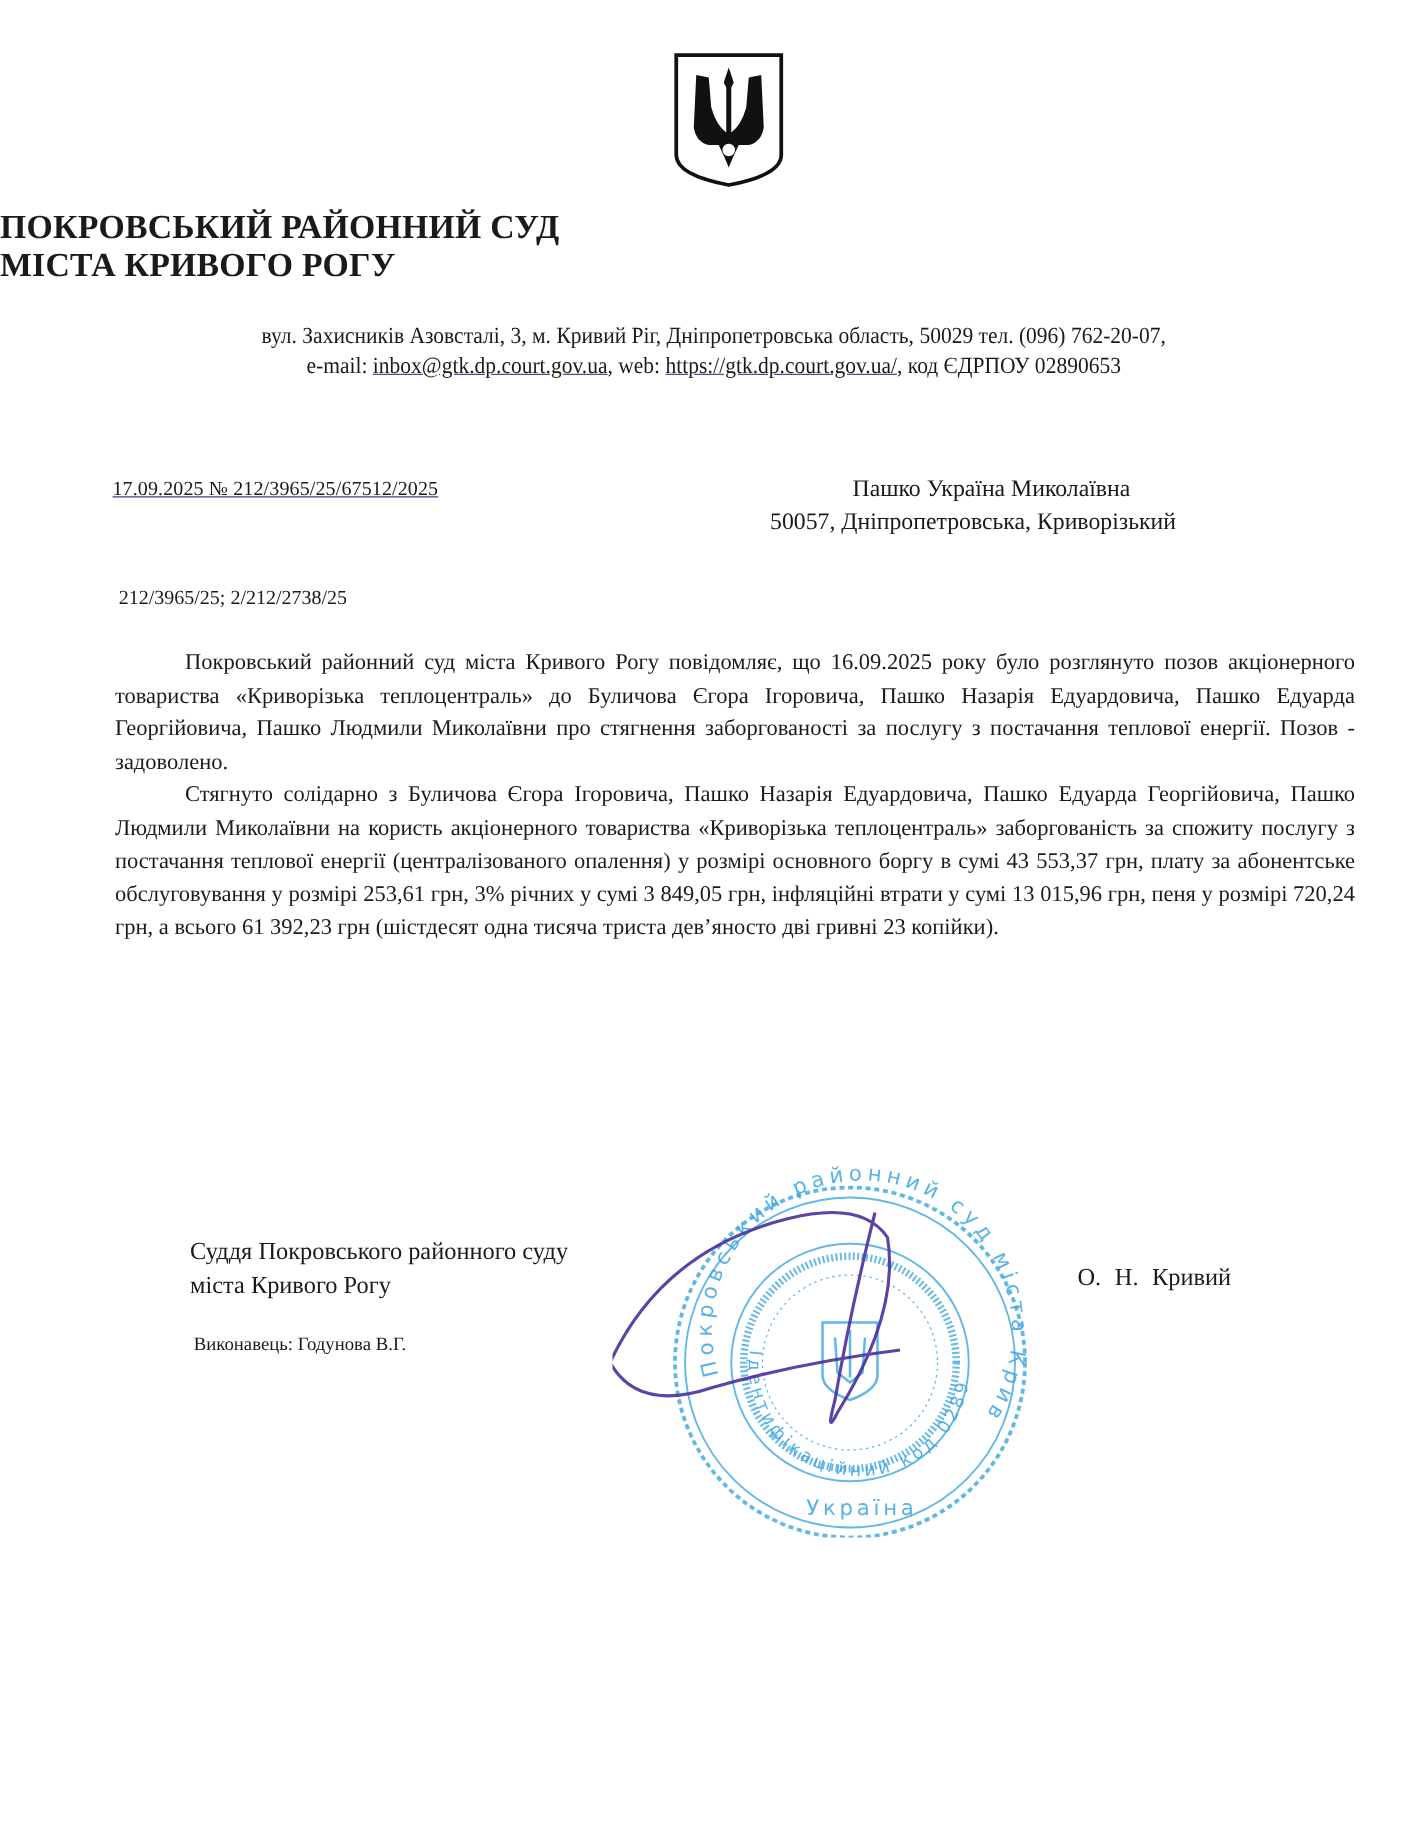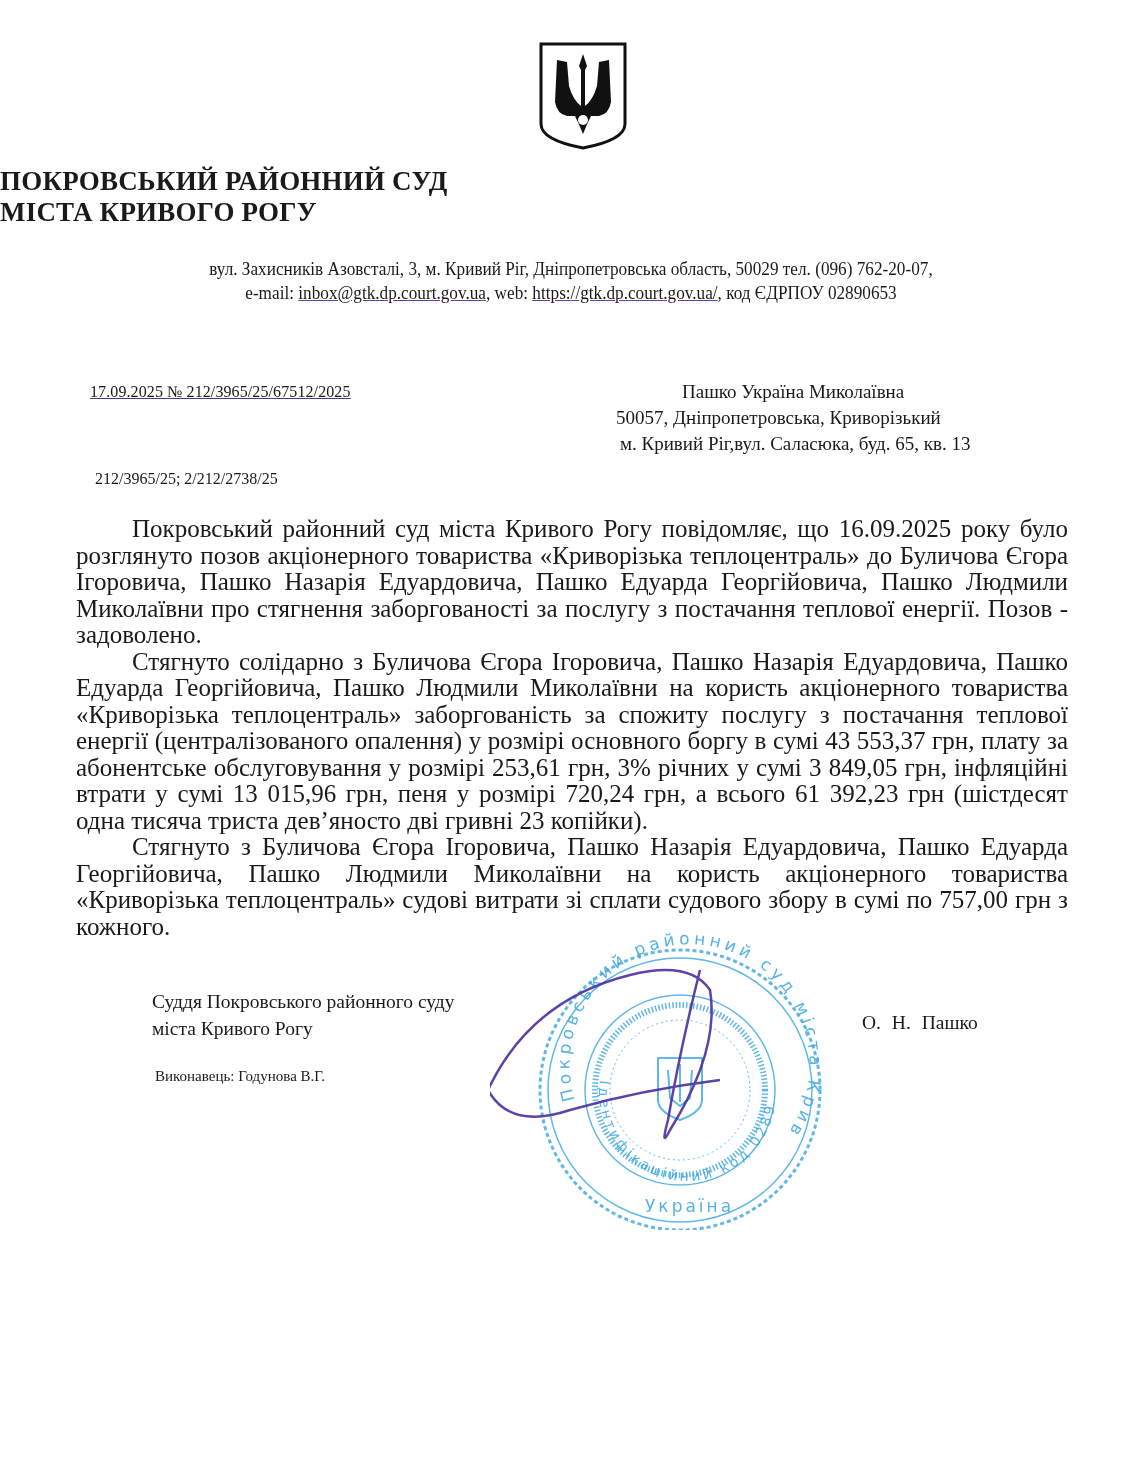--- a/index.html
+++ b/index.html
@@ -12,21 +12,21 @@
   .contacts { left: 0; width: 1142px; top: 257px; text-align: center;
               font-size: 18.5px; line-height: 24px; transform: scaleX(0.93); transform-origin: center; }
   .contacts a { color: #1a1a1a; text-decoration: underline; text-decoration-color: #6a3fa0; }
   .outno { left: 90px; top: 383px; font-size: 16px; text-decoration: underline;
            text-decoration-color: #4a3a8a; letter-spacing: 0.1px; }
   .addressee { left: 616px; top: 379px; font-size: 19px; line-height: 26px; }
   .addressee div { white-space: nowrap; }
   .addressee .name { padding-left: 66px; }
   .addressee .line3 { padding-left: 4px; }
   .caseno { left: 95px; top: 470px; font-size: 16px; }
-  .body-text { left: 76px; width: 992px; top: 516px; font-size: 25px; line-height: 26.5px;
+  .body-text { left: 92px; width: 992px; top: 516px; font-size: 18px; line-height: 26.5px;
                text-align: justify; }
   .body-text p { margin: 0; text-indent: 56px; transform-origin: left; }
   .sig-title { left: 152px; top: 988px; font-size: 19.5px; line-height: 27px; }
   .sig-name { left: 862px; top: 1012px; font-size: 19.5px; word-spacing: 6px; }
   .executor { left: 155px; top: 1068px; font-size: 15px; }
   .stamp { left: 490px; top: 930px; width: 350px; height: 300px; }
 </style>
 </head>
 <body>
 
@@ -46,29 +46,27 @@
   <div>
     <span>e-mail: </span><a>inbox@gtk.dp.court.gov.ua</a><span>,  web: </span><a>https://gtk.dp.court.gov.ua/</a><span>, код ЄДРПОУ 02890653</span>
   </div>
 </div>
 
 <div class="abs outno">17.09.2025 №  212/3965/25/67512/2025</div>
 
 <div class="abs addressee">
   <div class="name">Пашко Україна Миколаївна</div>
   <div>50057,  Дніпропетровська,  Криворізький</div>
-  <div class="line3">м. Кривий Ріг,вул. Саласюка, буд. 65, кв. 13</div>
 </div>
 
 <div class="abs caseno">212/3965/25; 2/212/2738/25</div>
 
 <div class="abs body-text">
   <p>Покровський районний суд міста Кривого Рогу  повідомляє, що 16.09.2025 року було розглянуто позов акціонерного товариства «Криворізька теплоцентраль» до Буличова Єгора Ігоровича, Пашко Назарія Едуардовича, Пашко Едуарда Георгійовича, Пашко Людмили Миколаївни про стягнення заборгованості за послугу з постачання теплової енергії. Позов - задоволено.</p>
   <p>Стягнуто солідарно з Буличова Єгора Ігоровича, Пашко Назарія Едуардовича, Пашко Едуарда Георгійовича, Пашко Людмили Миколаївни на користь акціонерного товариства «Криворізька теплоцентраль» заборгованість за спожиту послугу з постачання теплової енергії (централізованого опалення) у розмірі основного боргу в сумі 43 553,37 грн, плату за абонентське обслуговування у розмірі 253,61 грн, 3% річних у сумі 3 849,05 грн, інфляційні втрати у сумі 13 015,96 грн, пеня у розмірі 720,24 грн, а всього 61 392,23 грн (шістдесят одна тисяча триста дев’яносто дві гривні 23 копійки).</p>
-  <p>Стягнуто з Буличова Єгора Ігоровича, Пашко Назарія Едуардовича, Пашко Едуарда Георгійовича, Пашко Людмили Миколаївни на користь акціонерного товариства «Криворізька теплоцентраль» судові витрати зі сплати судового збору в сумі по 757,00 грн з кожного.</p>
 </div>
 
 <svg class="abs stamp" viewBox="0 0 350 300">
   <defs>
     <path id="outerArc" d="M 85 170 A 120 120 0 1 1 300 200"></path>
     <path id="innerArc" d="M 110 150 A 85 85 0 1 0 285 175"></path>
   </defs>
   <g opacity="0.8" fill="none" stroke="#3aa6e0">
     <circle cx="190" cy="160" r="140" stroke-width="3" stroke-dasharray="4 3"></circle>
     <circle cx="190" cy="160" r="132" stroke-width="1.5"></circle>
@@ -88,14 +86,14 @@
   <g fill="none" stroke="#4a2f9e" stroke-width="2.5" opacity="0.9">
     <path d="M-2 160 Q40 70 140 45 Q200 30 220 60 Q230 120 180 200 Q170 220 178 190 Q190 120 210 40"></path>
     <path d="M-2 160 Q20 200 80 180 Q150 160 230 150"></path>
   </g>
 </svg>
 
 <div class="abs sig-title">
   <div>Суддя  Покровського районного суду</div>
   <div>міста Кривого Рогу</div>
 </div>
-<div class="abs sig-name">О.  Н.  Пашко</div>
+<div class="abs sig-name">О.  Н.  Кривий</div>
 <div class="abs executor">Виконавець: Годунова В.Г.</div>
 
 </body></html>

